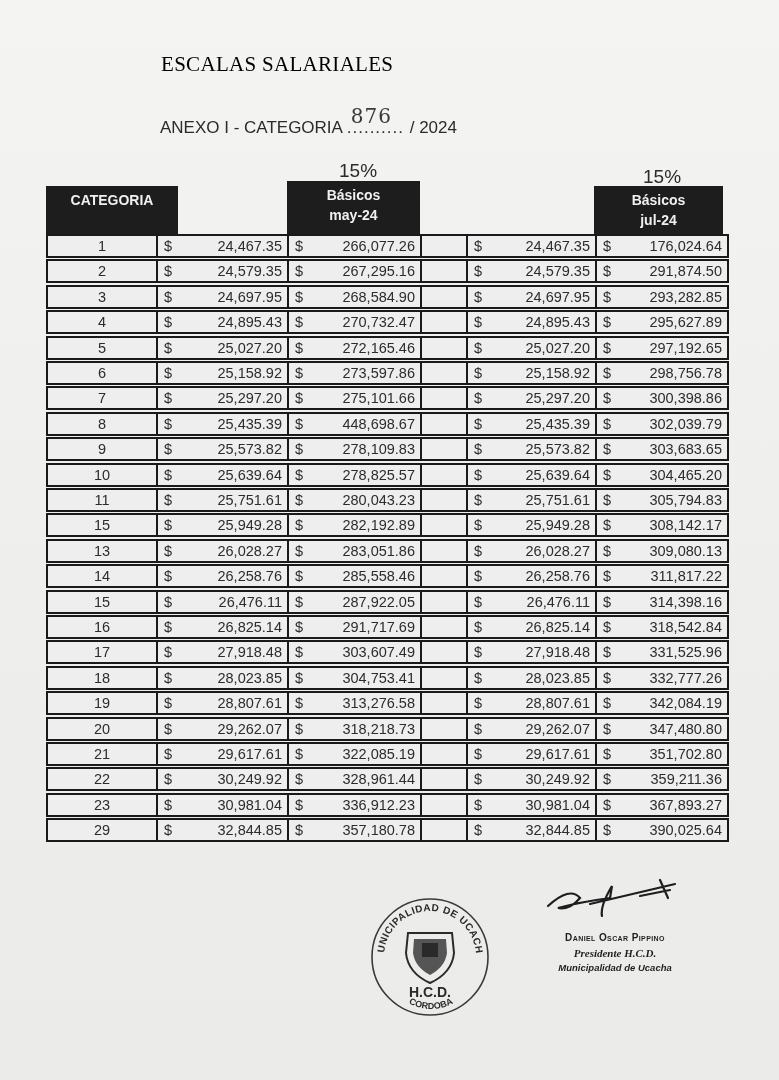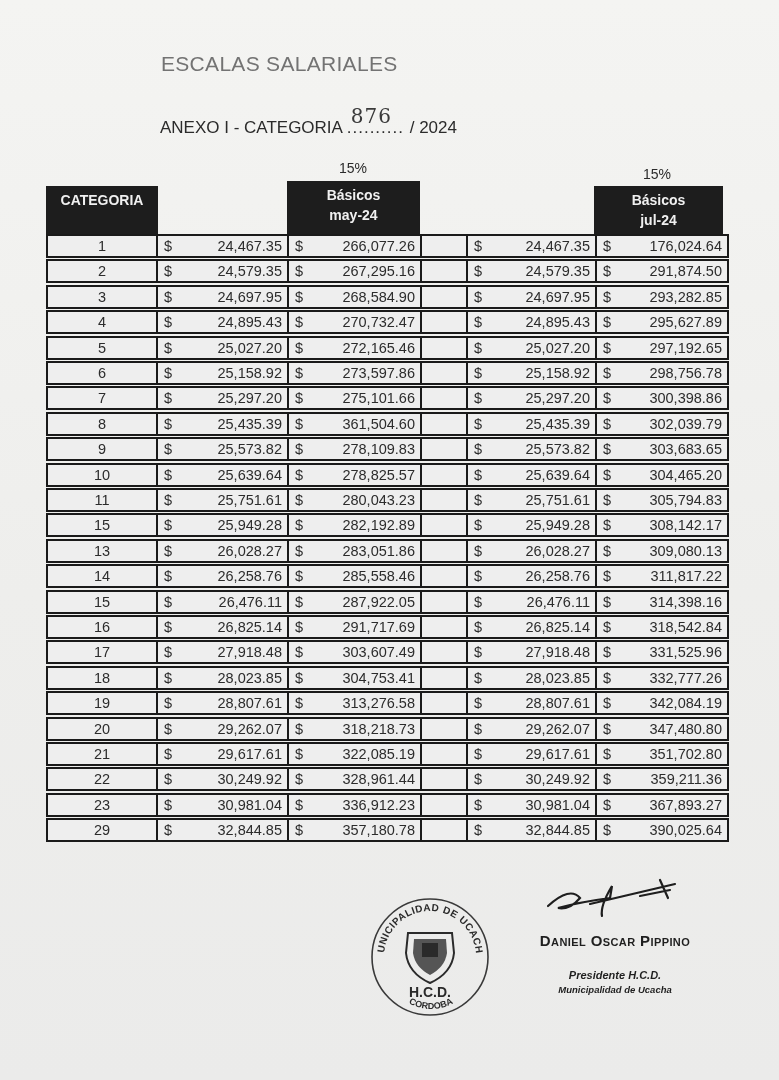--- a/index.html
+++ b/index.html
@@ -17,21 +17,22 @@
   }
   .page-shade {
     position: absolute; inset: 0;
     background: linear-gradient(180deg, #f4f4f2 0%, #eeeeec 55%, #ebebea 100%);
   }
   .title {
     position: absolute;
     left: 161px; top: 52px;
     font-size: 21px;
     letter-spacing: 0.3px;
-    color: #737373;
+    color: #000000;
+    font-family: Liberation Serif, serif;
   }
   .subtitle {
     position: absolute;
     left: 160px; top: 118px;
     font-size: 17px;
     color: #2b2b2b;
     white-space: nowrap;
   }
   .subtitle .dots {
     letter-spacing: 1px;
@@ -39,32 +40,32 @@
   }
   .subtitle .handwritten {
     position: absolute;
     left: 4px; top: -14px;
     font-family: "DejaVu Serif", serif;
     font-size: 20px;
     color: #3a3a3a;
   }
   .pct {
     position: absolute;
-    font-size: 14px;
+    font-size: 19px;
     color: #2b2b2b;
   }
   .hdr-black {
     position: absolute;
     background: #1d1d1d;
     color: #f0f0f0;
     font-weight: bold;
     text-align: center;
   }
   .hdr-cat {
-    left: 46px; top: 186px; width: 112px; height: 50px;
+    left: 46px; top: 186px; width: 132px; height: 50px;
     font-size: 14px;
     line-height: 28px;
   }
   .hdr-may {
     left: 287px; top: 181px; width: 133px; height: 55px;
     font-size: 14px;
     line-height: 20px;
     padding-top: 4px;
     box-sizing: border-box;
   }
@@ -120,22 +121,22 @@
     width: 140px; height: 45px;
   }
   .sig-block {
     position: absolute;
     left: 530px; top: 932px;
     width: 170px;
     text-align: center;
     font-weight: bold;
     color: #1f1f1f;
   }
-  .sig-name { font-size: 15px; letter-spacing: 0.4px; font-variant: small-caps; }
-  .sig-role { font-size: 11px; margin-top: 20px; font-style: italic; }
+  .sig-name { font-size: 10px; letter-spacing: 0.4px; font-variant: small-caps; }
+  .sig-role { font-size: 11px; margin-top: 4px; font-style: italic; font-family: Liberation Serif, serif; }
   .sig-org  { font-size: 9.5px; margin-top: 3px; font-style: italic; }
 </style>
 </head>
 <body>
 
 <div class="page-shade"></div>
 
 <div class="title">ESCALAS SALARIALES</div>
 
 <div class="subtitle">
@@ -304,21 +305,21 @@
     </div>
   </div>
     <div class="row" style="top: 177.8px;">
     <div class="cell c-cat"><span>8</span></div>
     <div class="cell c-a">
       <span class="dollar">$</span>
       <span class="amount">25,435.39</span>
     </div>
     <div class="cell c-b">
       <span class="dollar">$</span>
-      <span class="amount">361,504.60</span>
+      <span class="amount">448,698.67</span>
     </div>
     <div class="cell c-gap"></div>
     <div class="cell c-c">
       <span class="dollar">$</span>
       <span class="amount">25,435.39</span>
     </div>
     <div class="cell c-d">
       <span class="dollar">$</span>
       <span class="amount">302,039.79</span>
     </div>

